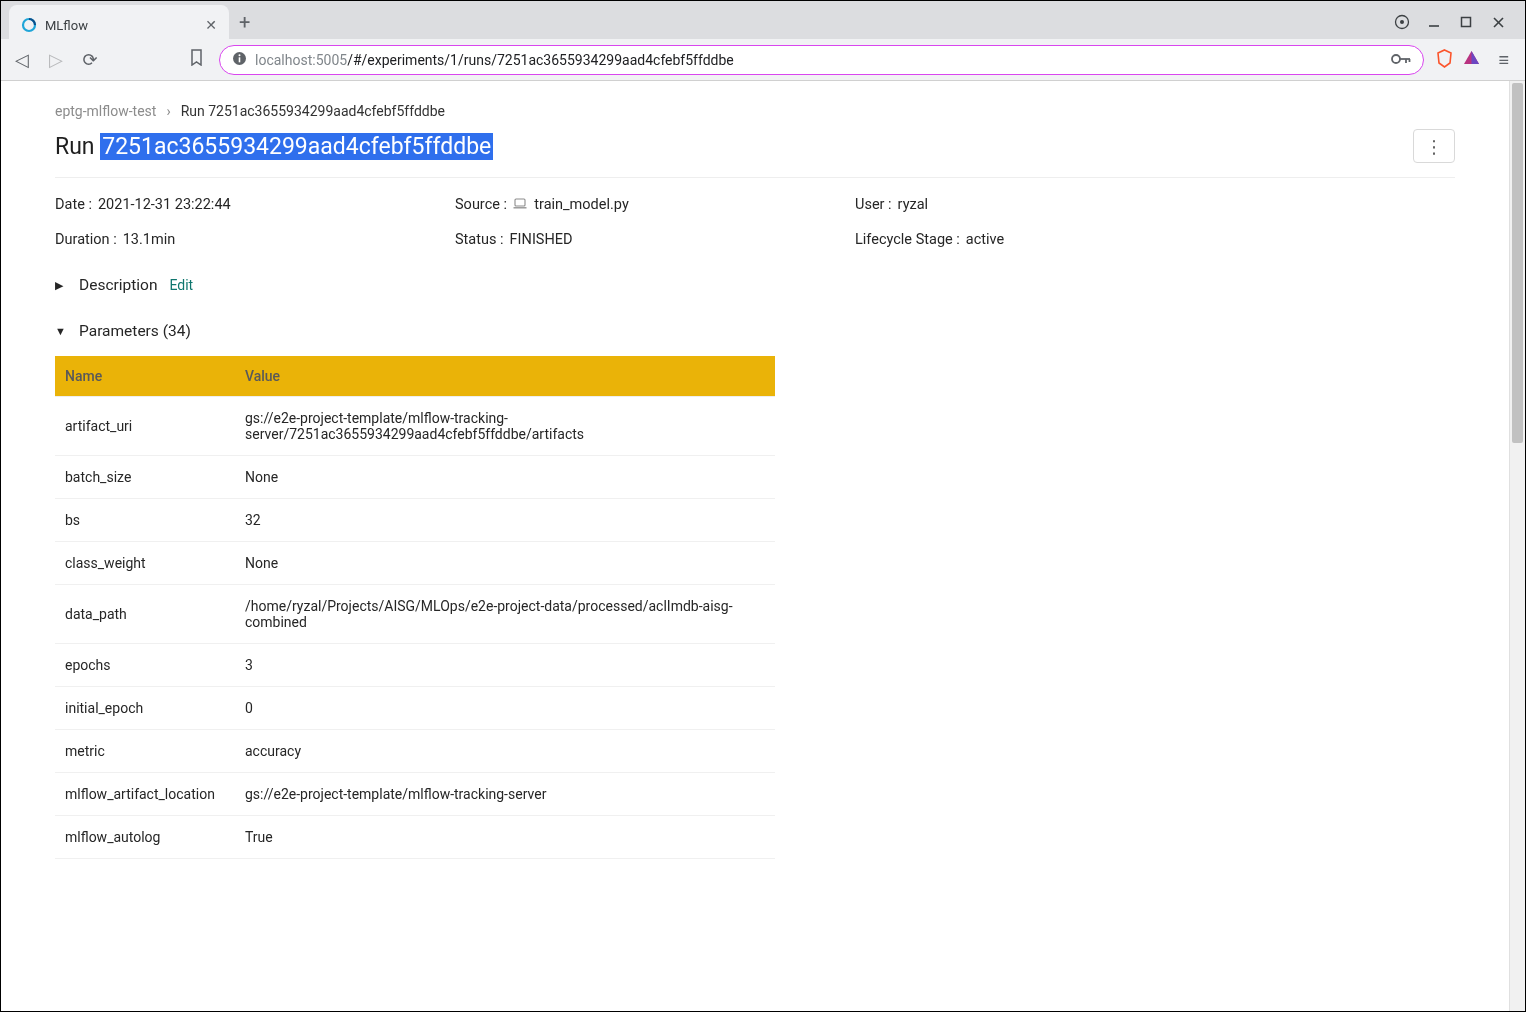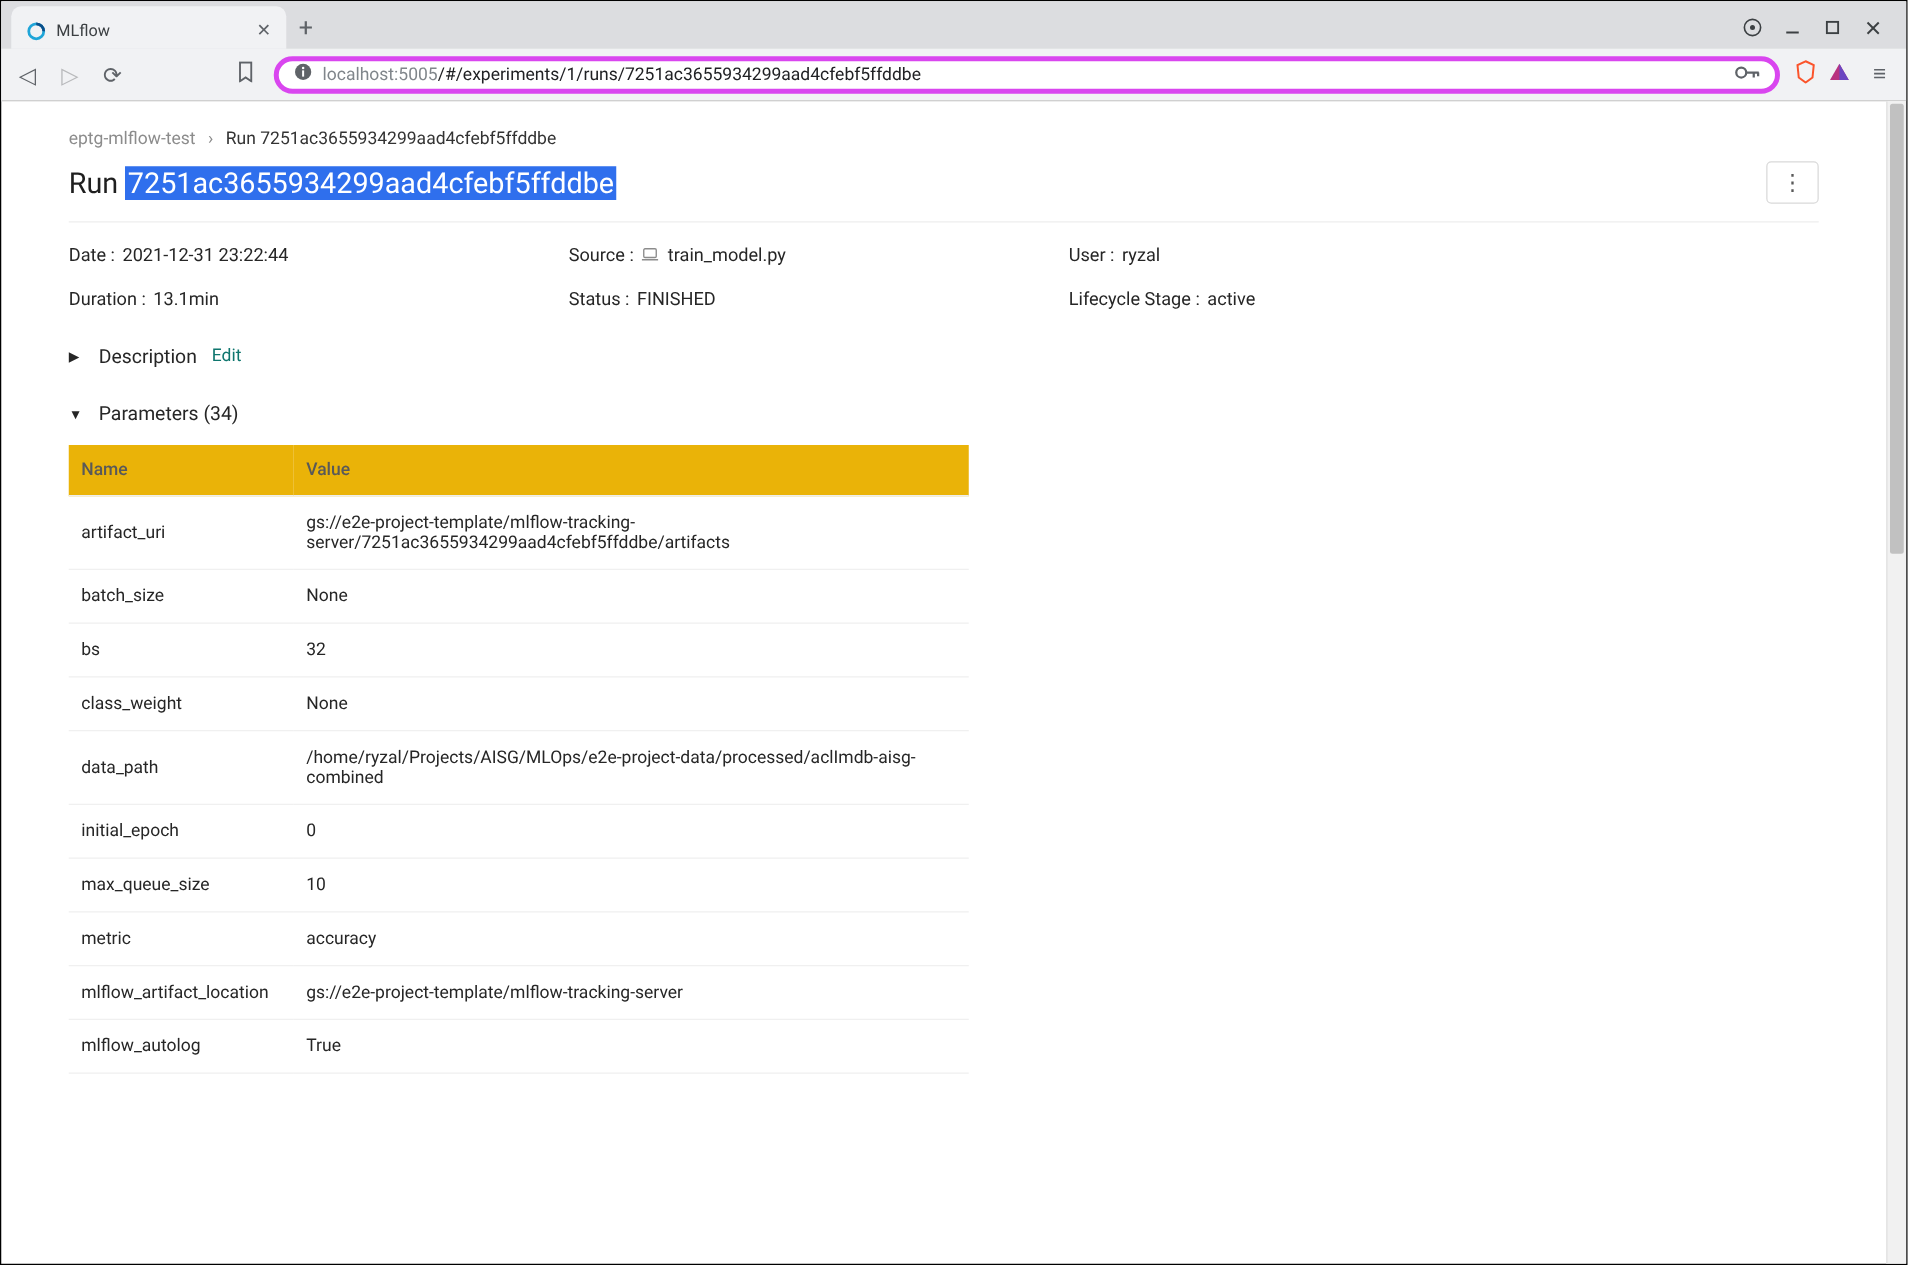--- a/index.html
+++ b/index.html
@@ -35,21 +35,21 @@
   .win-btn { width:18px; height:18px; display:flex; align-items:center; justify-content:center; cursor:pointer;}
   .toolbar {
     display: flex; align-items: center; gap: 12px;
     padding: 6px 10px; height: 42px; background:#f1f2f4;
     border-bottom: 1px solid #d0d0d0;
   }
   .nav-btn { color:#5f6368; cursor:pointer; width:22px; text-align:center; font-size:18px;}
   .nav-btn.disabled { color:#b8b9bb; }
   .addr-bar {
     flex:1; display:flex; align-items:center; gap:8px;
-    background:#fff; border:4px solid #d946ef; border-radius:18px;
+    background:#fff; border:1px solid #d946ef; border-radius:18px;
     padding: 4px 12px; height:30px; font-size:14px; color:#202124;
   }
   .addr-icon { color:#5f6368; font-size:14px; }
   .addr-text { flex:1; white-space:nowrap; overflow:hidden; }
   .addr-text .host-dim { color:#80868b; }
   .ext-icons { display:flex; gap:10px; align-items:center; color:#5f6368; }
   .ext-icons .brave { color:#fb542b; }
   .ext-icons .tri { color:#8a2be2; }
   .menu-btn { color:#5f6368; cursor:pointer; padding:0 6px; font-size:18px;}
 
@@ -305,26 +305,26 @@
               </tr>
               <tr>
                 <td class="col-name">class_weight</td>
                 <td>None</td>
               </tr>
               <tr>
                 <td class="col-name">data_path</td>
                 <td>/home/ryzal/Projects/AISG/MLOps/e2e-project-data/processed/aclImdb-aisg-combined</td>
               </tr>
               <tr>
+                <td class="col-name">epochs</td>
+                <td>3</td>
+              </tr>
+              <tr>
                 <td class="col-name">initial_epoch</td>
                 <td>0</td>
-              </tr>
-              <tr>
-                <td class="col-name">max_queue_size</td>
-                <td>10</td>
               </tr>
               <tr>
                 <td class="col-name">metric</td>
                 <td>accuracy</td>
               </tr>
               <tr>
                 <td class="col-name">mlflow_artifact_location</td>
                 <td>gs://e2e-project-template/mlflow-tracking-server</td>
               </tr>
               <tr>

